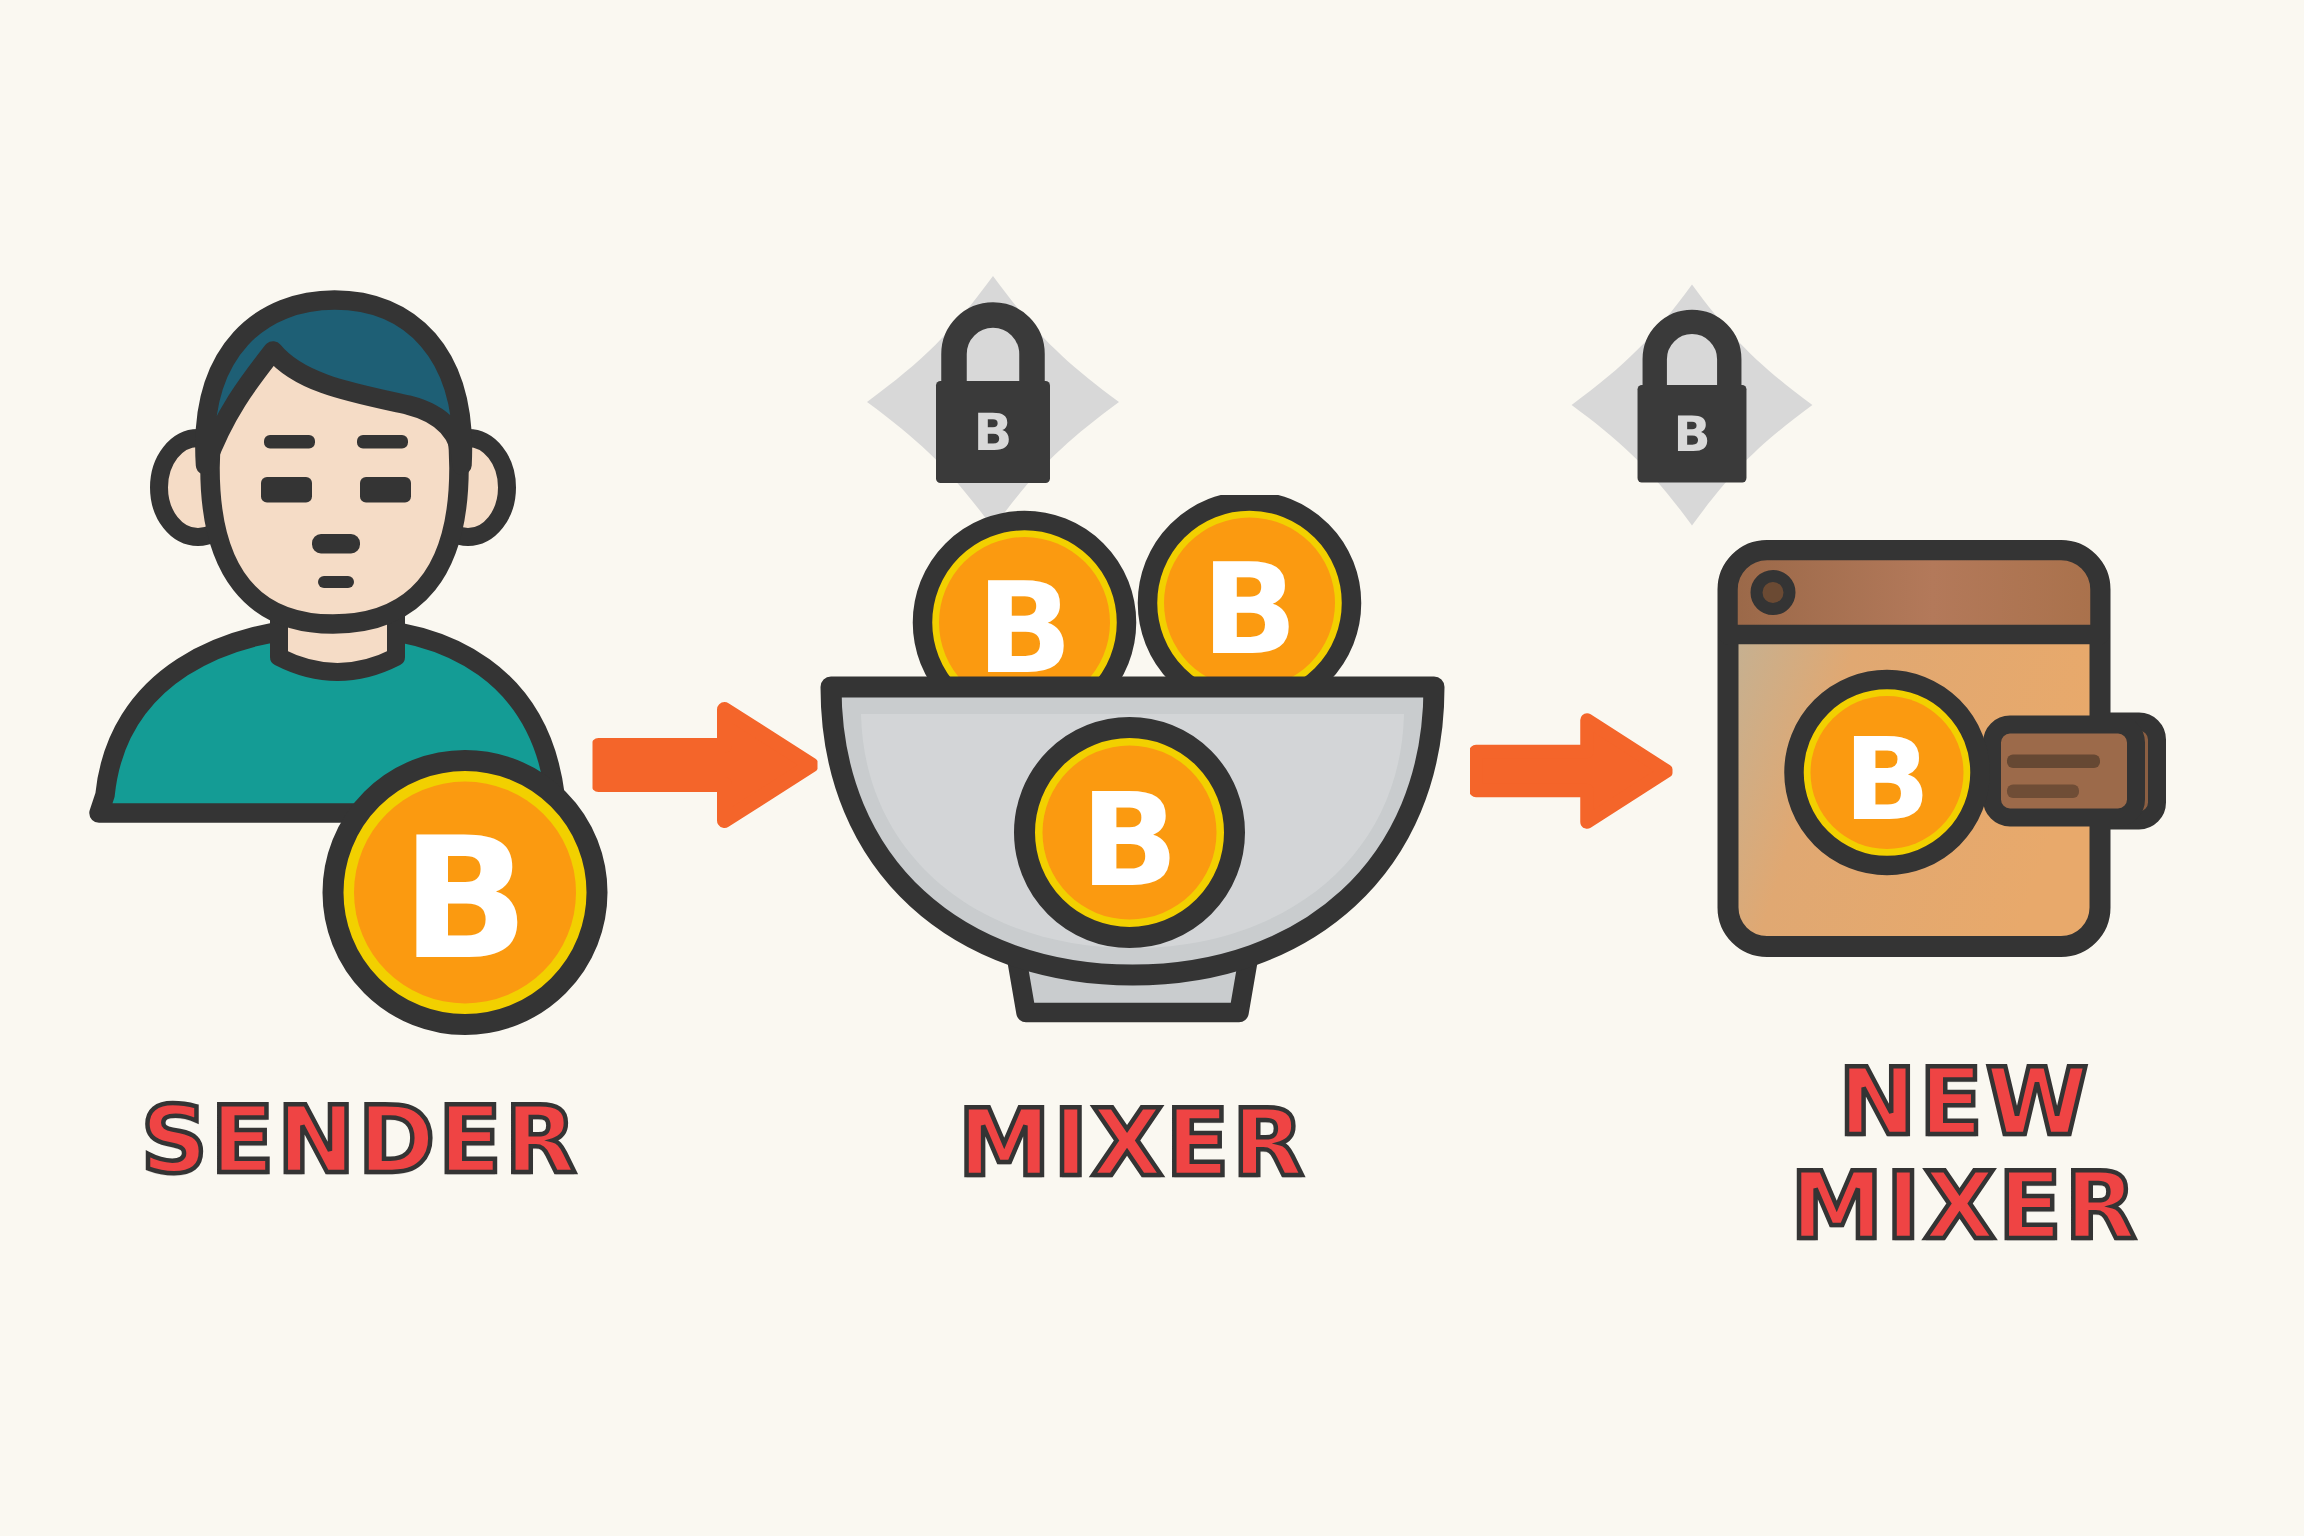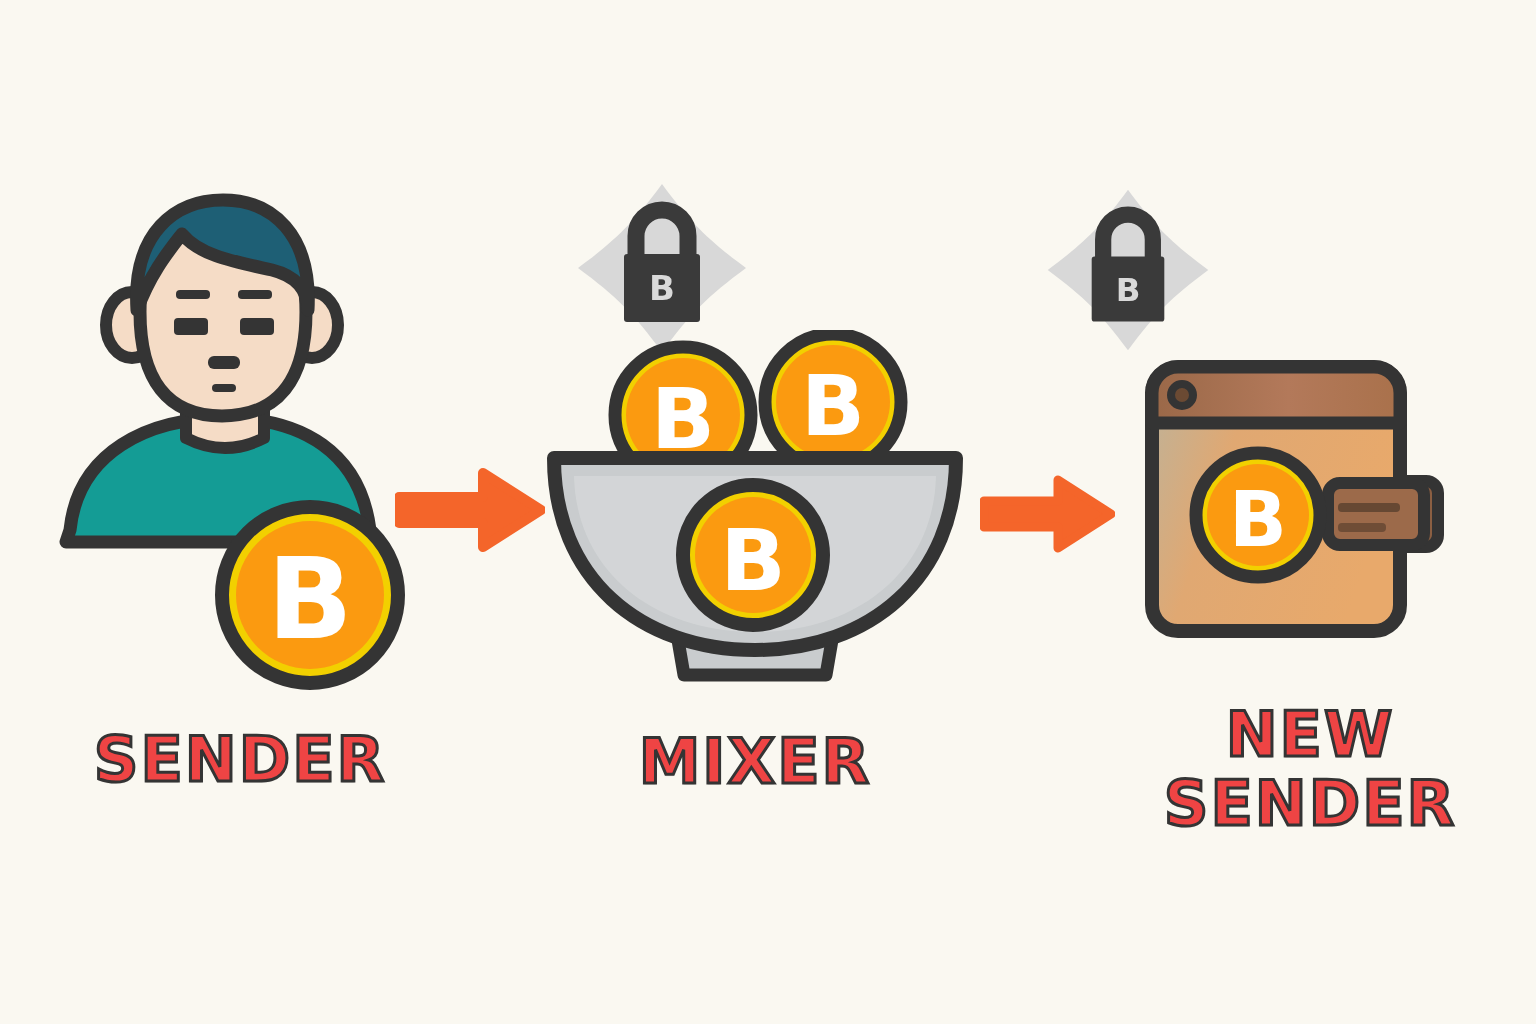--- a/index.html
+++ b/index.html
@@ -165,15 +165,15 @@
 
       <g>
         <circle cx="118" cy="160" r="62" fill="#F2D000" stroke="#343434" stroke-width="13"></circle>
         <circle cx="118" cy="160" r="51" fill="#FB9A10"></circle>
         <text x="118" y="191" text-anchor="middle" font-family="'DejaVu Sans','Liberation Sans',sans-serif" font-size="76" font-weight="bold" fill="#FFFFFF">B</text>
       </g>
     </svg>
   </div>
 
   <div class="caption" style="left:1110px;top:700px;width:400px;font-size:62px;line-height:1.12;">NEW
-SENDER</div>
+MIXER</div>
 
 </div>
 
 </body></html>

